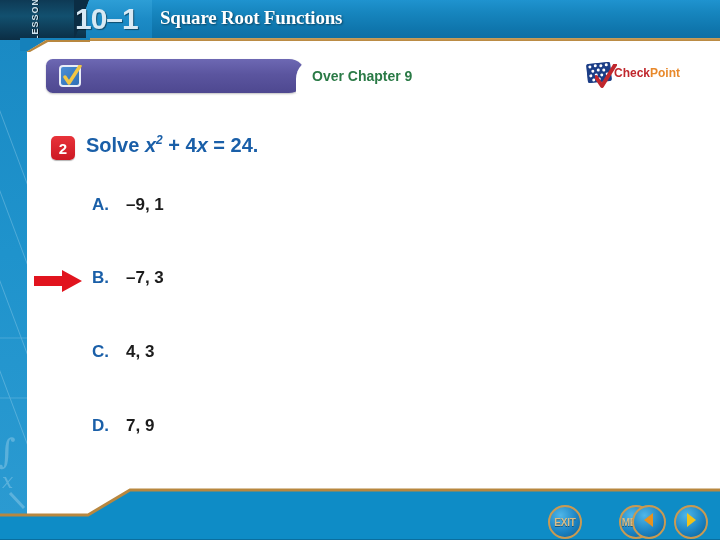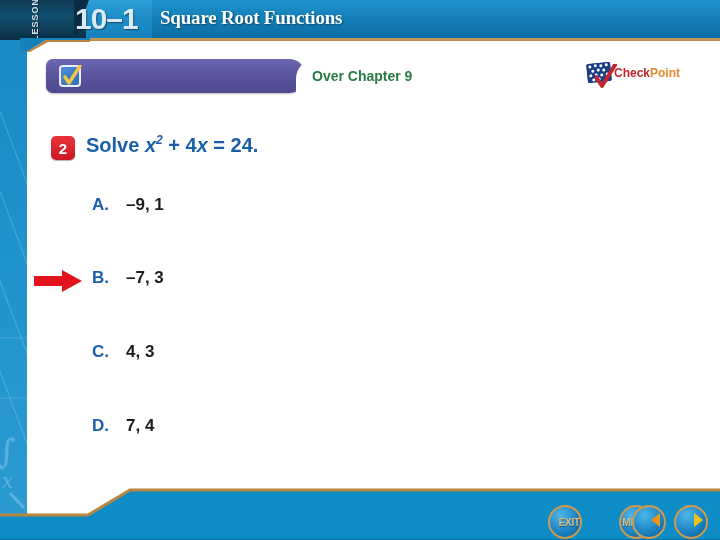--- a/index.html
+++ b/index.html
@@ -253,21 +253,21 @@
   }
   .bottom-btn {
     position: absolute;
     width: 34px; height: 34px;
     border-radius: 50%;
     background: radial-gradient(circle at 35% 28%, #4fb6e8 0%, #1c84c4 55%, #0b5f95 100%);
     border: 2px solid #c99a52;
     box-sizing: border-box;
     display: flex;
     align-items: center;
-    justify-content: flex-end;
+    justify-content: center;
   }
   .bottom-btn .btn-text {
     font-size: 10px;
     font-weight: bold;
     color: #d9bc86;
     letter-spacing: -0.2px;
     text-shadow: 0 1px 0 rgba(0,0,0,.4);
   }
   #btn-exit  { left: 548px; top: 505px; }
   #btn-menu  { left: 590px; top: 505px; margin-left: 29px; }
@@ -363,21 +363,21 @@
   <div class="opt opt-b">
     <span class="letter">B.</span>
     <span class="value">–7, 3</span>
   </div>
   <div class="opt opt-c">
     <span class="letter">C.</span>
     <span class="value">4, 3</span>
   </div>
   <div class="opt opt-d">
     <span class="letter">D.</span>
-    <span class="value">7, 4</span>
+    <span class="value">7, 9</span>
   </div>
 
   <div class="bottom-bar">
     <svg width="720" height="100" viewBox="0 0 720 100">
       <path d="M0 75 L88 75 L130 50 L720 50 L720 100 L0 100 Z" fill="#0e8cc6"></path>
       <path d="M0 75 L88 75 L130 50 L720 50" stroke="#b8873f" stroke-width="3" fill="none"></path>
       <path d="M0 100 L720 100" stroke="#0a6e9e" stroke-width="2" fill="none"></path>
     </svg>
   </div>
 

